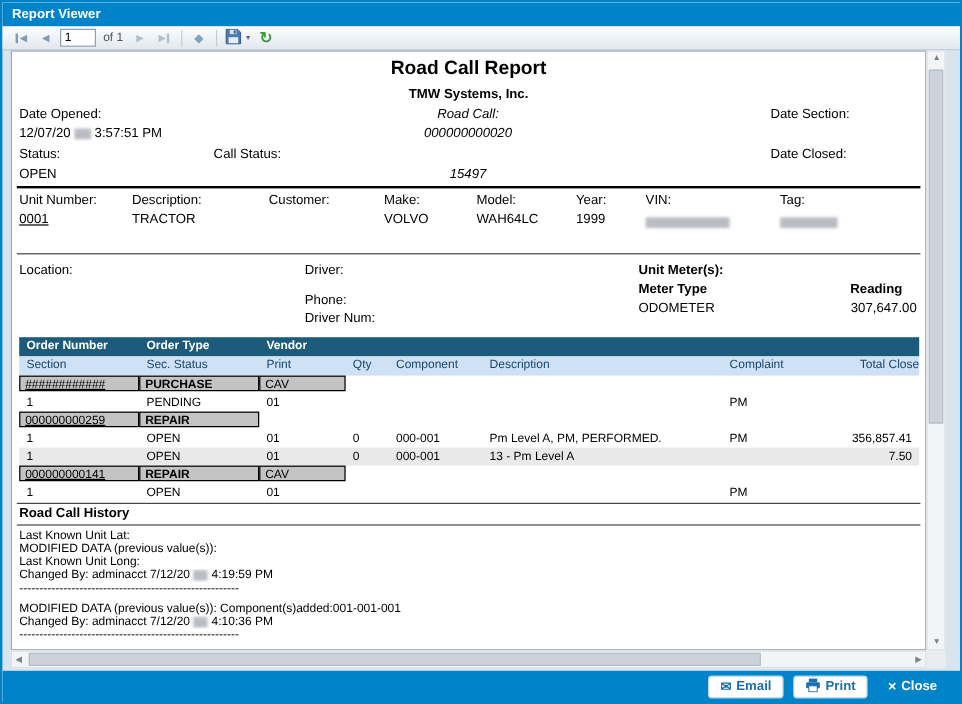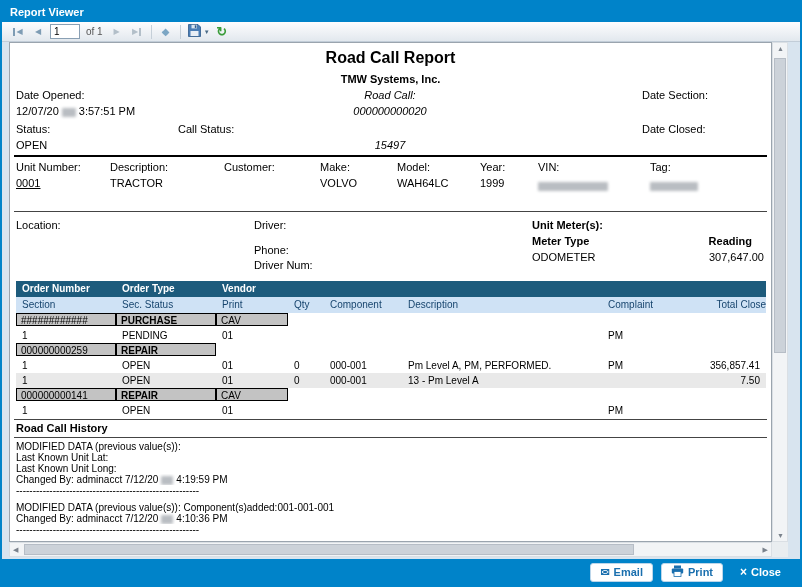--- a/index.html
+++ b/index.html
@@ -255,22 +255,22 @@
       <span style="left:112px">OPEN</span>
       <span style="left:212px">01</span>
       <span style="left:598px">PM</span>
     </div>
 
     <div class="hrthin" style="top:376px"></div>
     <div class="histtitle">Road Call History</div>
     <div class="hrthin" style="top:394px"></div>
 
     <div class="hist">
+      <div class="hline">Last Known Unit Lat:</div>
       <div class="hline">MODIFIED DATA (previous value(s)):</div>
-      <div class="hline">Last Known Unit Lat:</div>
       <div class="hline">Last Known Unit Long:</div>
       <div class="hline">
         <span>Changed By: adminacct 7/12/20</span><span class="redact" style="width:12px"></span><span>4:19:59 PM</span>
       </div>
       <div class="hline">-------------------------------------------------------</div>
       <div class="hgap"></div>
       <div class="hline">MODIFIED DATA (previous value(s)): Component(s)added:001-001-001</div>
       <div class="hline">
         <span>Changed By: adminacct 7/12/20</span><span class="redact" style="width:12px"></span><span>4:10:36 PM</span>
       </div>

